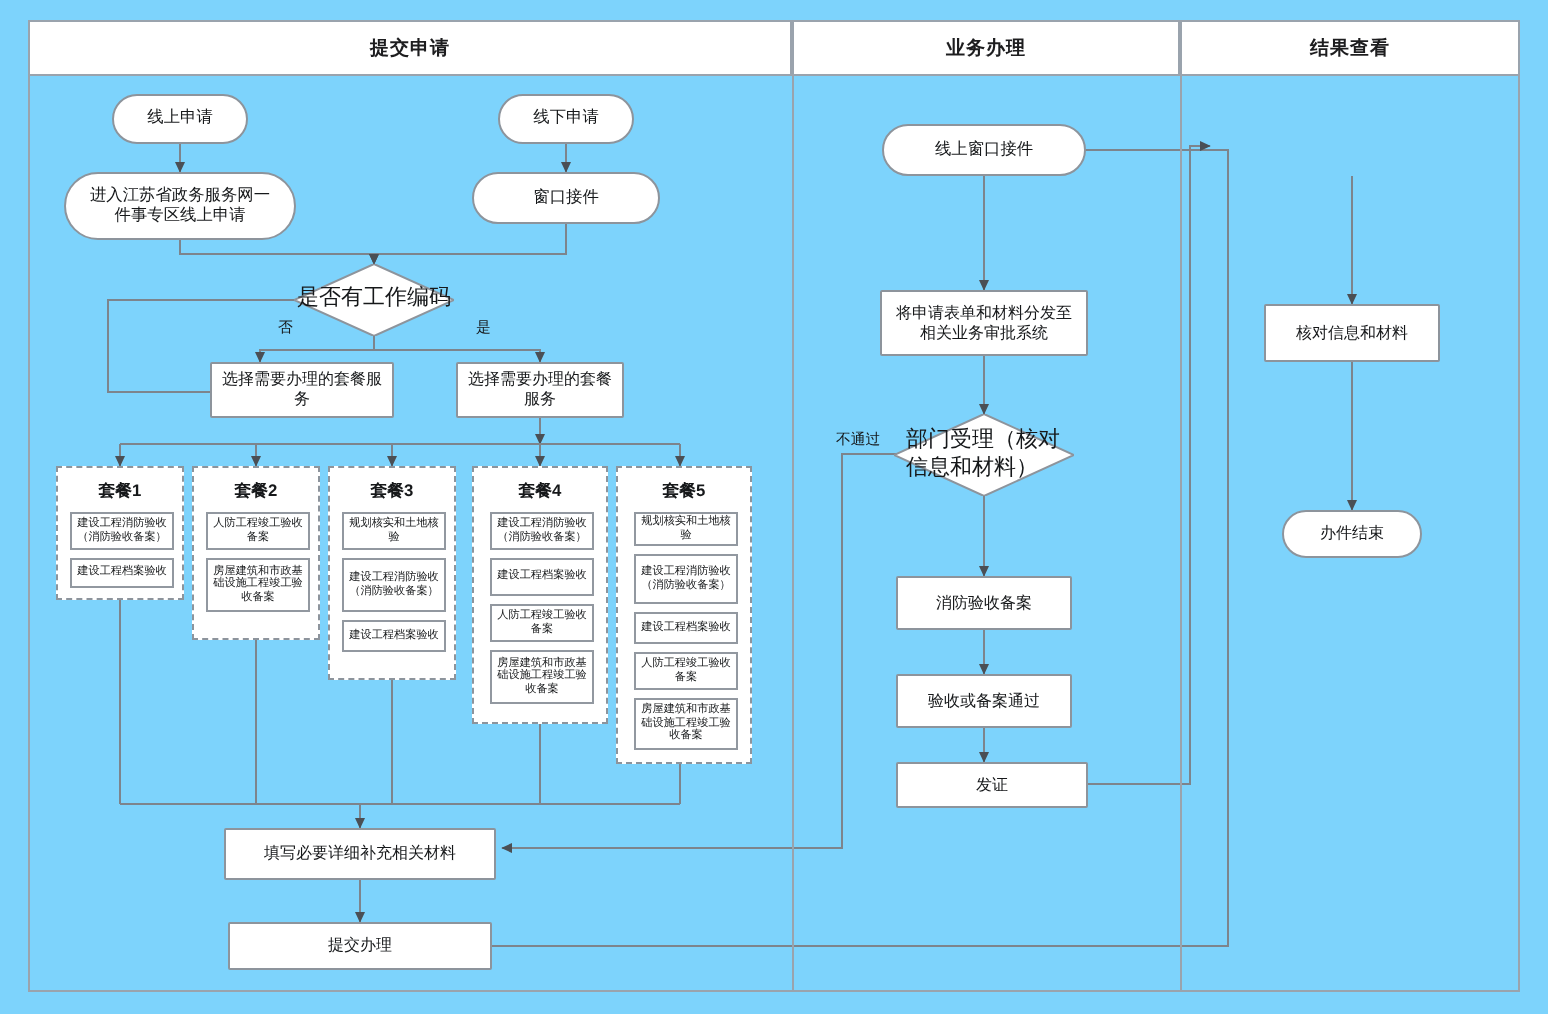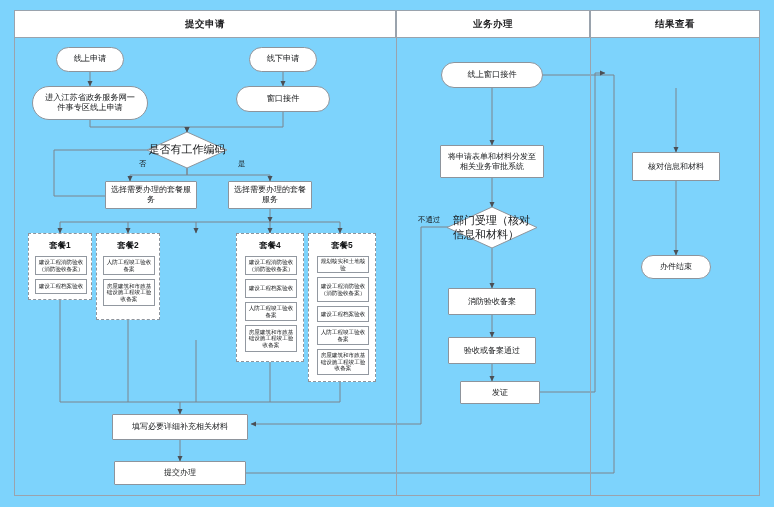--- a/index.html
+++ b/index.html
@@ -146,20 +146,26 @@
     <div class="item" style="left:6px;top:22px;width:52px;height:19px;">建设工程消防验收（消防验收备案）</div>
     <div class="item" style="left:6px;top:45px;width:52px;height:15px;">建设工程档案验收</div>
   </div>
 
   <div class="grp" style="left:96px;top:233px;width:64px;height:87px;">
     <div class="grp-title">套餐2</div>
     <div class="item" style="left:6px;top:22px;width:52px;height:19px;">人防工程竣工验收备案</div>
     <div class="item" style="left:6px;top:45px;width:52px;height:27px;">房屋建筑和市政基础设施工程竣工验收备案</div>
   </div>
 
+  <div class="grp" style="left:164px;top:233px;width:64px;height:107px;">
+    <div class="grp-title">套餐3</div>
+    <div class="item" style="left:6px;top:22px;width:52px;height:19px;">规划核实和土地核验</div>
+    <div class="item" style="left:6px;top:45px;width:52px;height:27px;">建设工程消防验收（消防验收备案）</div>
+    <div class="item" style="left:6px;top:76px;width:52px;height:16px;">建设工程档案验收</div>
+  </div>
 
   <div class="grp" style="left:236px;top:233px;width:68px;height:129px;">
     <div class="grp-title">套餐4</div>
     <div class="item" style="left:8px;top:22px;width:52px;height:19px;">建设工程消防验收（消防验收备案）</div>
     <div class="item" style="left:8px;top:45px;width:52px;height:19px;">建设工程档案验收</div>
     <div class="item" style="left:8px;top:68px;width:52px;height:19px;">人防工程竣工验收备案</div>
     <div class="item" style="left:8px;top:91px;width:52px;height:27px;">房屋建筑和市政基础设施工程竣工验收备案</div>
   </div>
 
   <div class="grp" style="left:308px;top:233px;width:68px;height:149px;">
@@ -185,20 +191,20 @@
     </svg>
     <div class="diamond-label" style="padding:0 6px;">部门受理（核对信息和材料）</div>
   </div>
 
   <div class="edge-label" style="left:418px;top:215px;">不通过</div>
 
   <div class="node rect" style="left:448px;top:288px;width:88px;height:27px;">消防验收备案</div>
 
   <div class="node rect" style="left:448px;top:337px;width:88px;height:27px;">验收或备案通过</div>
 
-  <div class="node rect" style="left:448px;top:381px;width:80px;height:23px;margin-left:12px;">发证</div>
+  <div class="node rect" style="left:448px;top:381px;width:96px;height:23px;">发证</div>
 
 
   <div class="node rect" style="left:632px;top:152px;width:88px;height:29px;">核对信息和材料</div>
 
   <div class="node pill" style="left:641px;top:255px;width:70px;height:24px;">办件结束</div>
 
 </div>
 
 </body></html>

